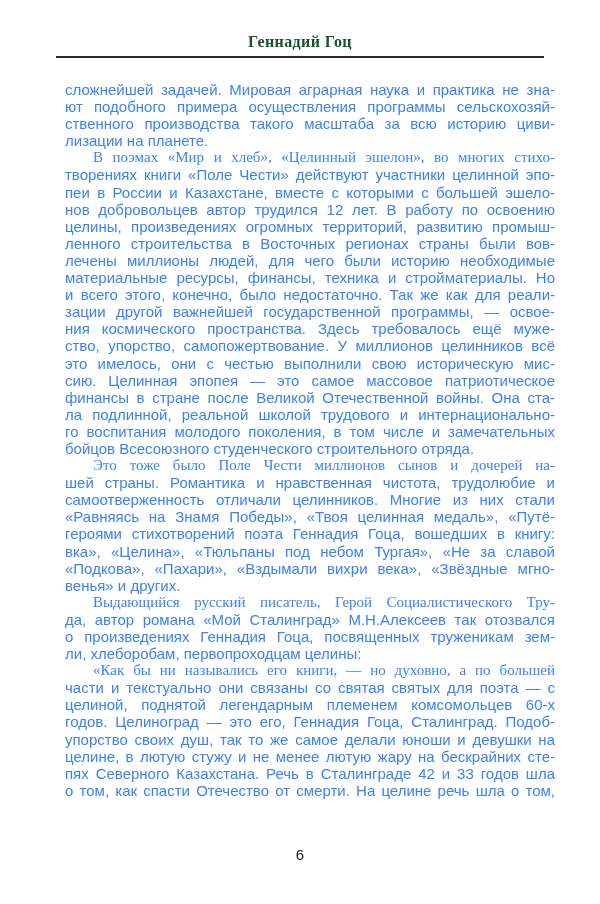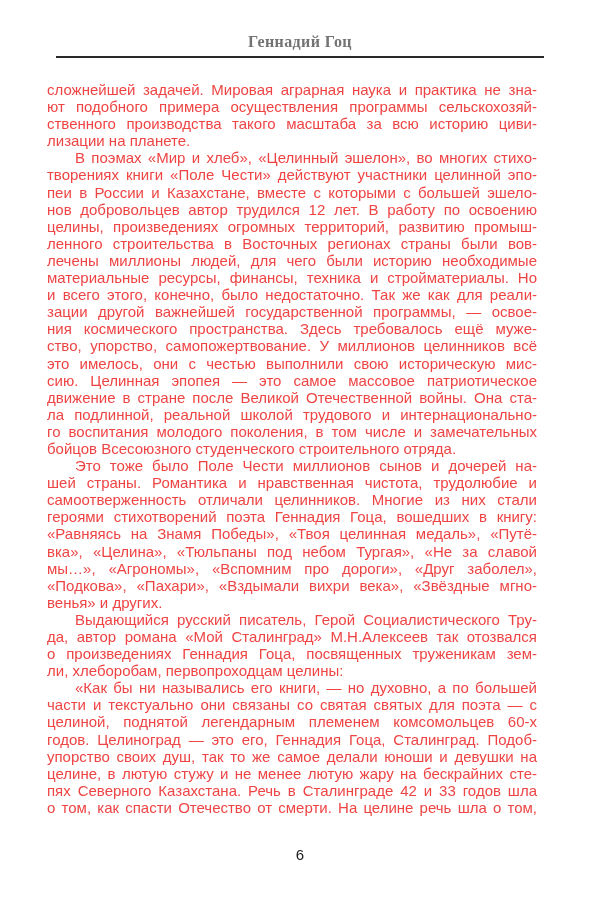--- a/index.html
+++ b/index.html
@@ -20,49 +20,50 @@
   .running-header {
     position: absolute;
     top: 33px;
     left: 55px;
     width: 490px;
     text-align: center;
     font-family: "Liberation Serif", serif;
     font-size: 16px;
     font-weight: 600;
     letter-spacing: 0.4px;
-    color: #737373;
+    color: #14532d;
   }
   .header-rule {
     position: absolute;
     top: 56px;
     left: 56px;
     width: 488px;
     height: 2px;
     background: #2a2a2a;
   }
   .page-body {
     position: absolute;
     top: 81px;
-    left: 47px;
+    left: 65px;
     width: 490px;
     font-size: 15px;
     line-height: 17.1px;
-    color: #ef4444;
+    color: #3b82f6;
   }
   .line {
     text-align: justify;
     text-align-last: justify;
     white-space: normal;
   }
   .line.last {
     text-align-last: left;
   }
   .line.indent {
     text-indent: 28px;
+    font-family: Liberation Serif, serif;
   }
   .page-number {
     position: absolute;
     top: 846px;
     left: 0;
     width: 600px;
     text-align: center;
     font-size: 15px;
     color: #1a1a1a;
   }
@@ -85,31 +86,30 @@
       <div class="line">целины, произведениях огромных территорий, развитию промыш-</div>
       <div class="line">ленного строительства в Восточных регионах страны были вов-</div>
       <div class="line">лечены миллионы людей, для чего были историю необходимые</div>
       <div class="line">материальные ресурсы, финансы, техника и стройматериалы. Но</div>
       <div class="line">и всего этого, конечно, было недостаточно. Так же как для реали-</div>
       <div class="line">зации другой важнейшей государственной программы, — освое-</div>
       <div class="line">ния космического пространства. Здесь требовалось ещё муже-</div>
       <div class="line">ство, упорство, самопожертвование. У миллионов целинников всё</div>
       <div class="line">это имелось, они с честью выполнили свою историческую мис-</div>
       <div class="line">сию. Целинная эпопея — это самое массовое патриотическое</div>
-      <div class="line">движение в стране после Великой Отечественной войны. Она ста-</div>
+      <div class="line">финансы в стране после Великой Отечественной войны. Она ста-</div>
       <div class="line">ла подлинной, реальной школой трудового и интернационально-</div>
       <div class="line">го воспитания молодого поколения, в том числе и замечательных</div>
       <div class="line last">бойцов Всесоюзного студенческого строительного отряда.</div>
       <div class="line indent">Это тоже было Поле Чести миллионов сынов и дочерей на-</div>
       <div class="line">шей страны. Романтика и нравственная чистота, трудолюбие и</div>
       <div class="line">самоотверженность отличали целинников. Многие из них стали</div>
+      <div class="line">«Равняясь на Знамя Победы», «Твоя целинная медаль», «Путё-</div>
       <div class="line">героями стихотворений поэта Геннадия Гоца, вошедших в книгу:</div>
-      <div class="line">«Равняясь на Знамя Победы», «Твоя целинная медаль», «Путё-</div>
       <div class="line">вка», «Целина», «Тюльпаны под небом Тургая», «Не за славой</div>
-      <div class="line">мы…», «Агрономы», «Вспомним про дороги», «Друг заболел»,</div>
       <div class="line">«Подкова», «Пахари», «Вздымали вихри века», «Звёздные мгно-</div>
       <div class="line last">венья» и других.</div>
       <div class="line indent">Выдающийся русский писатель, Герой Социалистического Тру-</div>
       <div class="line">да, автор романа «Мой Сталинград» М.Н.Алексеев так отозвался</div>
       <div class="line">о произведениях Геннадия Гоца, посвященных труженикам зем-</div>
       <div class="line last">ли, хлеборобам, первопроходцам целины:</div>
       <div class="line indent">«Как бы ни назывались его книги, — но духовно, а по большей</div>
       <div class="line">части и текстуально они связаны со святая святых для поэта — с</div>
       <div class="line">целиной, поднятой легендарным племенем комсомольцев 60-х</div>
       <div class="line">годов. Целиноград — это его, Геннадия Гоца, Сталинград. Подоб-</div>

